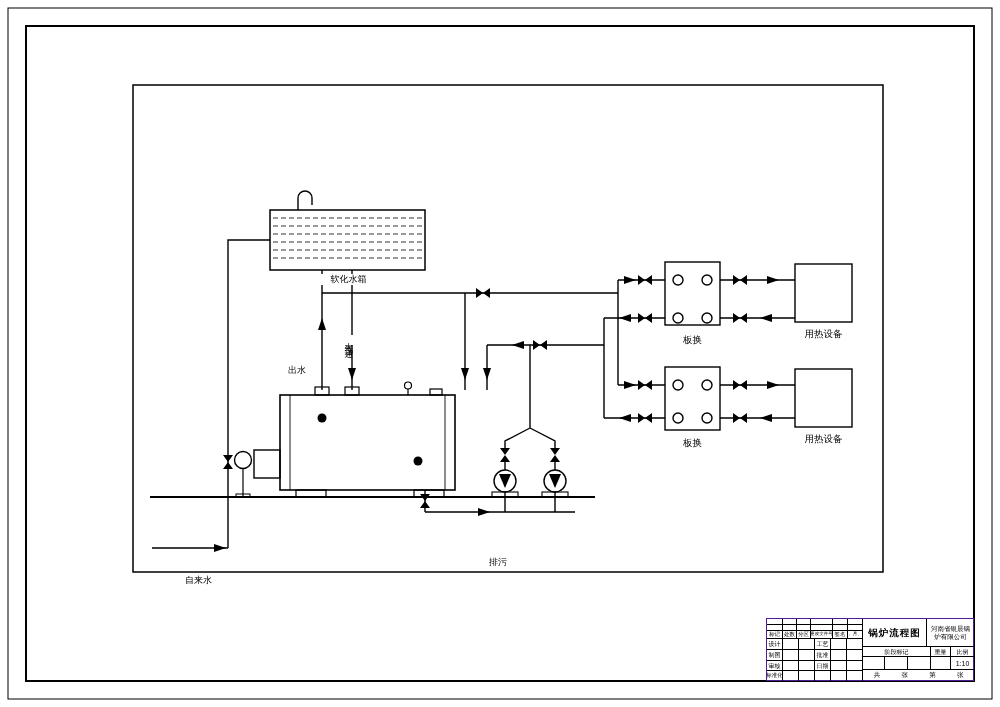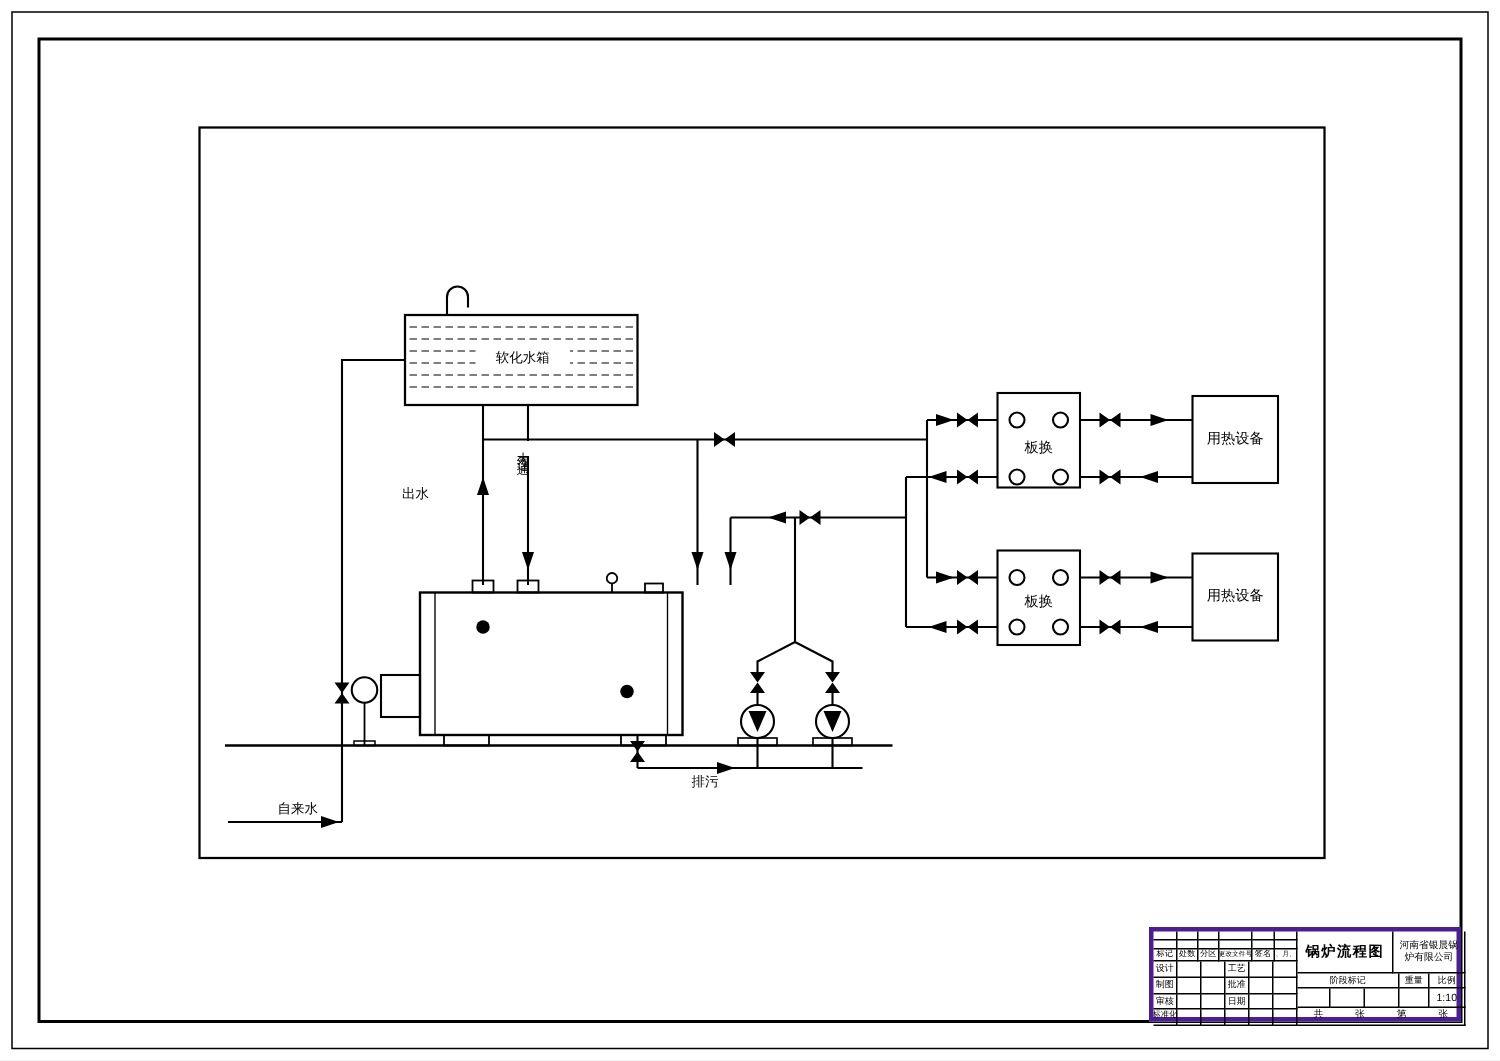--- a/index.html
+++ b/index.html
@@ -1,27 +1,27 @@
 <!DOCTYPE html>
 <html><head>
 <meta charset="utf-8">
 <style>
   html,body{margin:0;padding:0;background:#e8e8e8;}
   .page{position:relative;width:1000px;height:707px;background:#ffffff;
         font-family:"Liberation Sans",sans-serif;color:#000;overflow:hidden;}
   svg{position:absolute;left:0;top:0;}
   
-  .lbl{position:absolute;font-size:9px;line-height:1.2;color:#000;white-space:nowrap;}
+  .lbl{position:absolute;font-size:9px;line-height:1.2;color:#000;white-space:nowrap;margin-top:41px;}
   .lbl.center{text-align:center;}
   .lbl.bgwhite{background:#fff;padding:0 1px;}
   .lbl.vertical{writing-mode:vertical-rl;text-orientation:upright;letter-spacing:2px;
                 background:#fff;font-size:8.5px;padding:1px 0;}
   
   .tblock{position:absolute;left:766px;top:618px;width:208px;height:63px;
-          border:3px solid #4c1d95;box-sizing:border-box;background:#fff;}
+          border:1px solid #4c1d95;box-sizing:border-box;background:#fff;}
   .tc{position:absolute;box-sizing:border-box;border-right:1px solid #000;
       border-bottom:1px solid #000;display:flex;align-items:center;justify-content:center;
       font-size:5.5px;line-height:1;overflow:hidden;white-space:nowrap;}
   .tc.f6{font-size:6px;}
   .tc.tiny{font-size:4.5px;}
   .tc.title{font-size:9.5px;letter-spacing:1px;font-weight:bold;}
   .tc.company{font-size:6.5px;line-height:8px;white-space:normal;text-align:center;padding:1px;}
   .tc.scaleval{font-size:7px;}
   .sheetrow{display:flex;width:100%;justify-content:space-around;font-size:6.5px;}
 </style>
@@ -131,24 +131,24 @@
       <path d="M619,318 L631,314 L631,322 Z"></path>
       <path d="M619,418 L631,414 L631,422 Z"></path>
       <path d="M779,280 L767,276 L767,284 Z"></path>
       <path d="M779,385 L767,381 L767,389 Z"></path>
       <path d="M760,318 L772,314 L772,322 Z"></path>
       <path d="M760,418 L772,414 L772,422 Z"></path>
     </g>
   </svg>
 
   <div class="lbl center bgwhite" style="left:317px;top:233px;width:61px;">软化水箱</div>
-  <div class="lbl" style="left:268px;top:324px;">出水</div>
+  <div class="lbl" style="left:288px;top:324px;">出水</div>
   <div class="lbl vertical" style="left:344px;top:294px;">大气连通</div>
   <div class="lbl" style="left:185px;top:534px;">自来水</div>
-  <div class="lbl" style="left:461px;top:516px;">排污</div>
+  <div class="lbl" style="left:489px;top:516px;">排污</div>
   <div class="lbl center" style="left:665px;top:293px;width:55px;font-size:9.5px;">板换</div>
   <div class="lbl center" style="left:665px;top:396px;width:55px;font-size:9.5px;">板换</div>
   <div class="lbl center" style="left:795px;top:287px;width:57px;font-size:9.5px;">用热设备</div>
   <div class="lbl center" style="left:795px;top:392px;width:57px;font-size:9.5px;">用热设备</div>
 
   <div class="tblock">
 
     <div class="tc" style="left:0;top:0;width:16px;height:6px;"></div>
     <div class="tc" style="left:16px;top:0;width:14px;height:6px;"></div>
     <div class="tc" style="left:30px;top:0;width:14px;height:6px;"></div>

